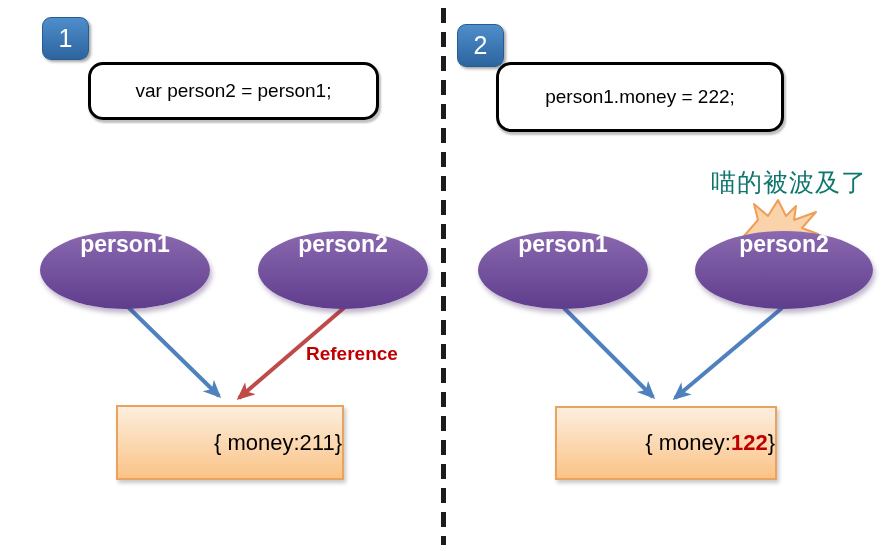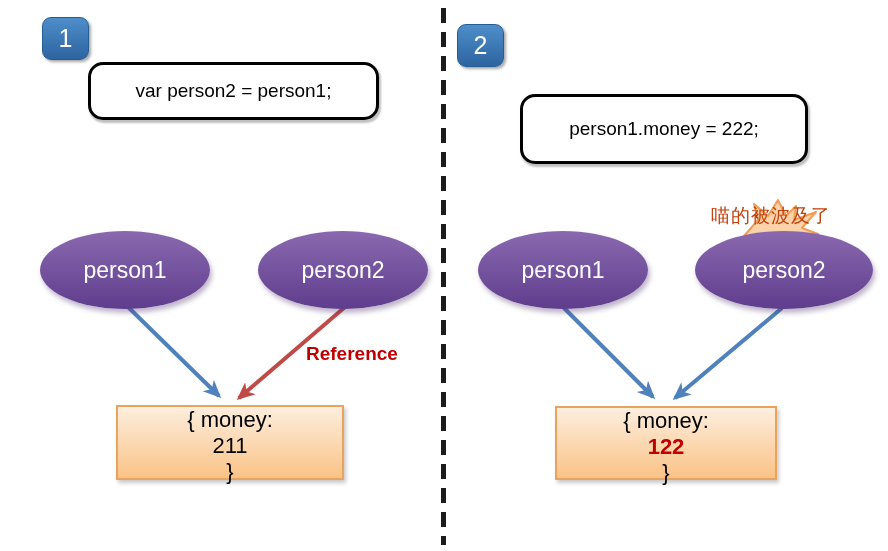--- a/index.html
+++ b/index.html
@@ -33,55 +33,54 @@
     position:absolute; border:3px solid #000; border-radius:15px;
     background:#fff; display:flex; align-items:center; justify-content:center;
     font-size:19px; color:#000;
     box-shadow:1.5px 2.5px 2px rgba(0,0,0,0.25);
   }
 
   .node {
     position:absolute; width:170px; height:78px; border-radius:50%;
     background:linear-gradient(180deg, var(--ellipse-purple-top) 0%, var(--ellipse-purple-bottom) 100%);
     color:#fff; font-size:23px;
-    display:flex; align-items:center; justify-content:center;
+    display:flex; align-items:flex-start; justify-content:center;
     box-shadow:2px 4px 5px rgba(70,40,100,0.35);
     z-index:2;
+    font-weight:bold;
   }
 
   .arrow-layer {
     position:absolute; left:0; top:0; width:444px; height:551px;
     z-index:1; pointer-events:none;
   }
   .arrow-blue { stroke:var(--arrow-blue); stroke-width:4; }
   .arrow-red  { stroke:var(--arrow-red);  stroke-width:4; }
   .head-blue  { fill:var(--arrow-blue); }
   .head-red   { fill:var(--arrow-red); }
 
   .ref-label {
     position:absolute; font-size:19px; font-weight:bold;
     color:var(--reference-red); z-index:3;
   }
 
   .moneybox {
     position:absolute; height:75px;
     background:linear-gradient(180deg, var(--box-orange-top) 0%, var(--box-orange-bottom) 100%);
     border:2px solid var(--box-orange-border);
-    display:flex; align-items:center; justify-content:space-between;
+    display:flex; align-items:center; justify-content:flex-end;
     font-size:22px; color:#000;
     box-shadow:2px 3px 4px rgba(0,0,0,0.22);
     z-index:2;
-    flex-direction:column;
   }
   .money-red { color:var(--money-value-red); font-weight:bold; }
 
   .callout {
-    position:absolute; font-size:19px; color:#c2410c; z-index:3;
+    position:absolute; font-size:25px; color:#0f766e; z-index:3;
     letter-spacing:1px;
-    margin-top:37px;
   }
 
   .burst {
     position:absolute; z-index:1;
   }
   .burst polygon {
     fill:var(--explosion-fill); stroke:var(--explosion-stroke);
     stroke-width:2; stroke-linejoin:round;
   }
 </style>
@@ -127,21 +126,21 @@
       <span>{ money: </span>
         <span>211</span>
         <span> }</span>
     </div>
   </div>
 
   <div class="panel panel-2">
 
     <div class="badge" style="left:13px; top:24px;">2</div>
 
-    <div class="codebox" style="left:76px; top:62px; width:288px; height:70px;margin-top:32px;">
+    <div class="codebox" style="left:52px; top:62px; width:288px; height:70px;">
       <span>person1.money = 222;</span>
     </div>
 
     <div class="callout" style="left:267px; top:166px;">喵的被波及了</div>
 
     <svg class="burst" style="left:294px; top:198px;" width="84" height="42" viewBox="0 0 84 42">
       <polygon points="6,38 20,22 16,6 30,18 40,2 48,18 58,8 56,22 78,14 64,30 80,36 42,40"></polygon>
     </svg>
 
     <div class="node" style="left:34px; top:231px;">

